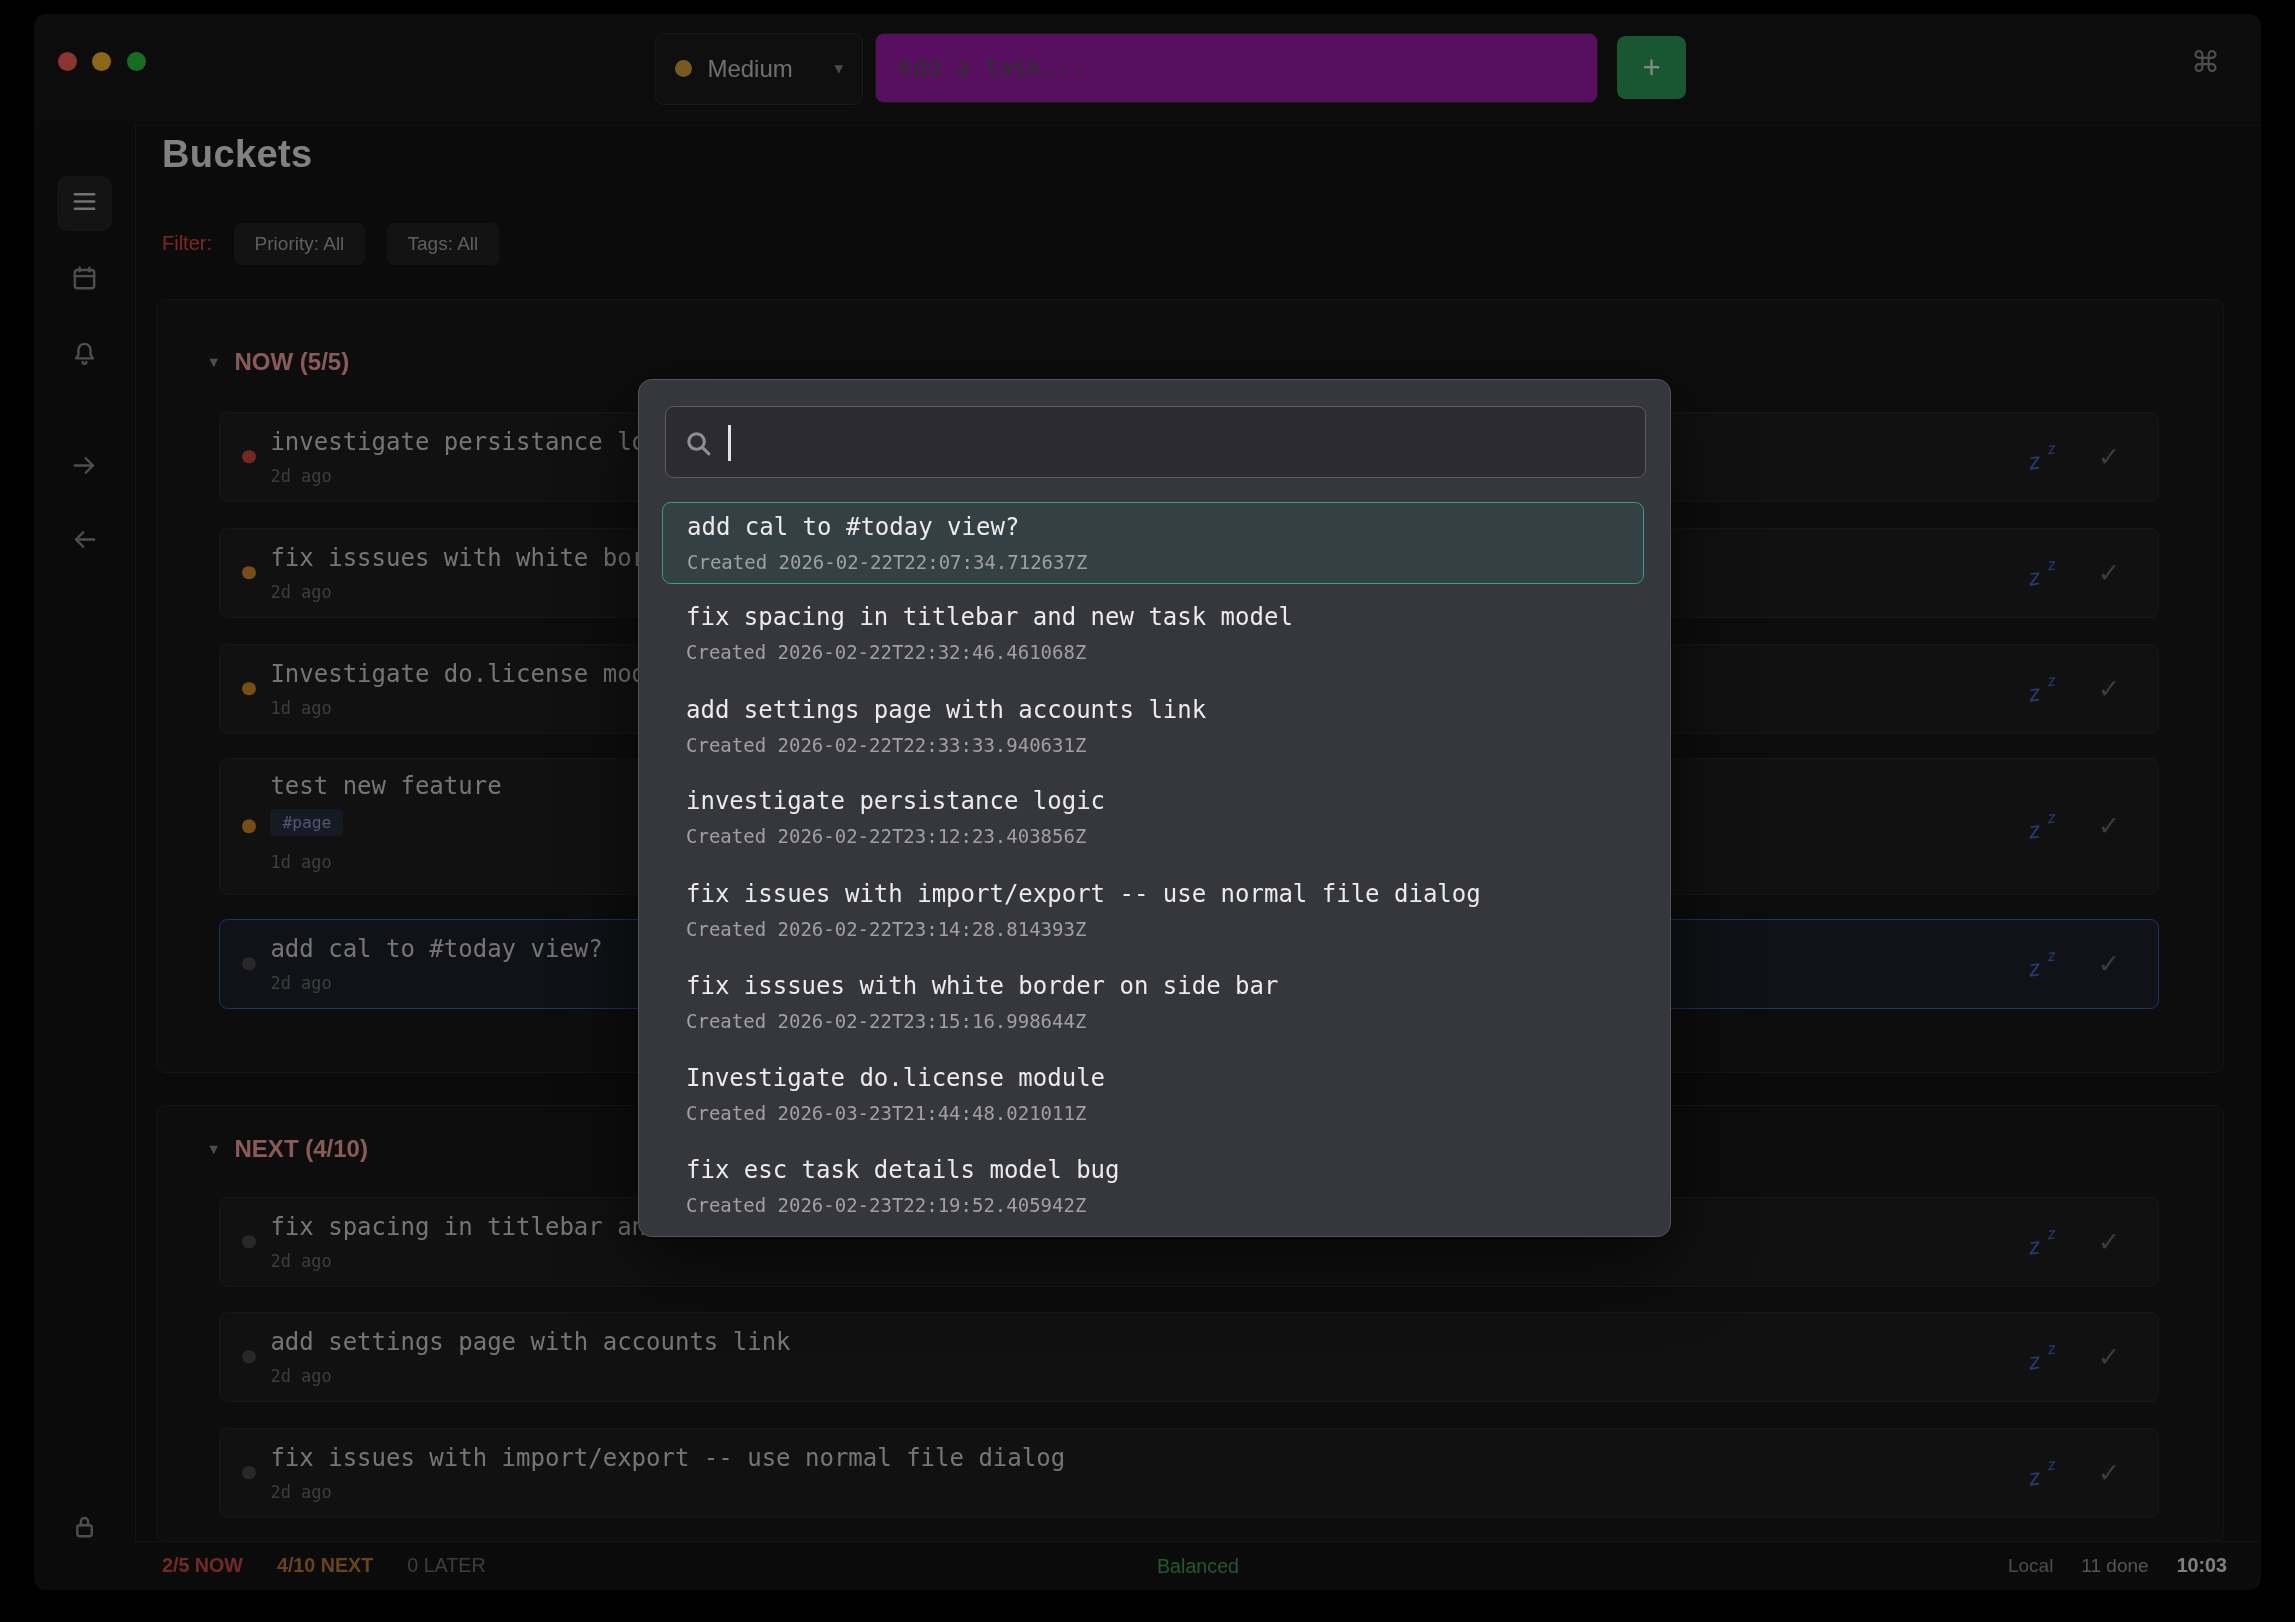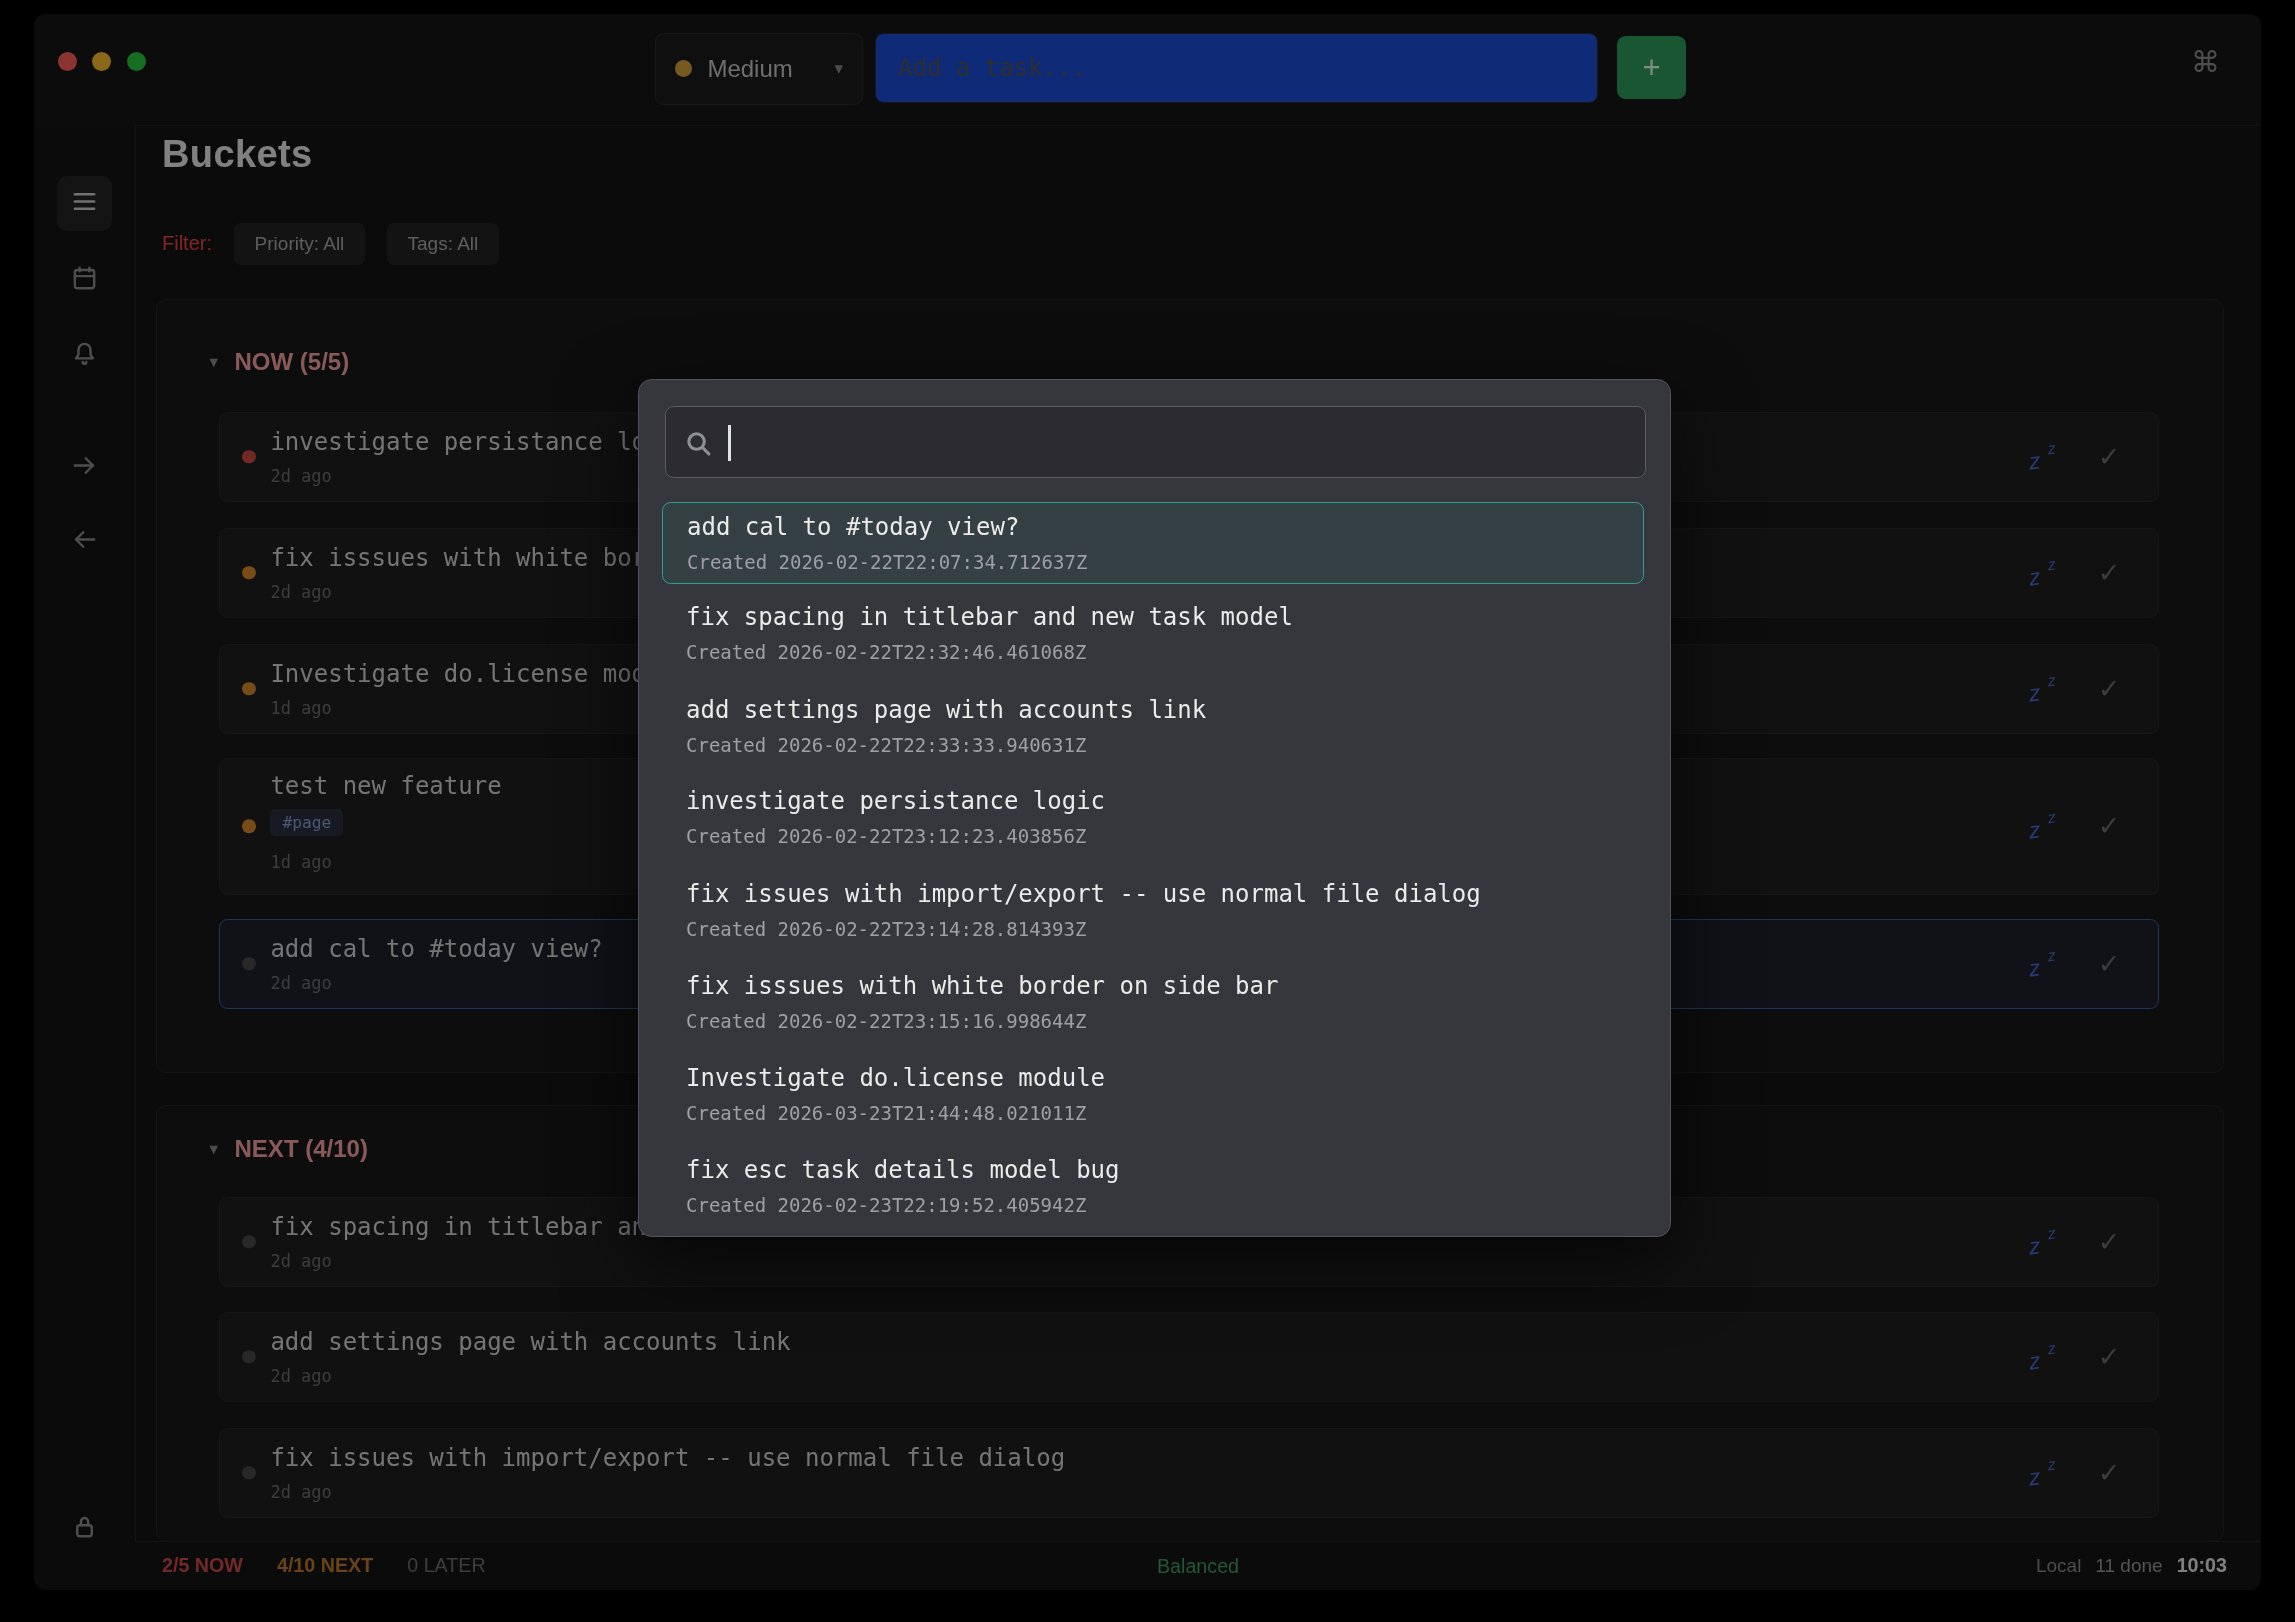--- a/index.html
+++ b/index.html
@@ -18,21 +18,21 @@
   .light{width:19px;height:19px;border-radius:50%;}
   .light.red{background:#ff5f57;}
   .light.yellow{background:#febc2e;}
   .light.green{background:#28c840;}
   .priority-select{position:absolute;left:621px;top:19px;width:206px;height:70px;
     background:#1d1d1d;border:0.9px solid #2e2e2e;border-radius:8.6px;display:flex;align-items:center;cursor:default;}
   .pri-dot{width:17px;height:17px;border-radius:50%;background:#d9a43a;margin-left:19px;}
   .pri-label{font-family:Liberation Sans, sans-serif;font-size:24px;color:#c9c9c9;margin-left:15.4px;}
   .pri-caret{font-size:17px;color:#8a8a8a;margin-left:auto;margin-right:19px;}
   .task-add-input{position:absolute;left:841px;top:19px;width:723px;height:70px;box-sizing:border-box;
-    background:#1d4ed8;border:0.9px solid #2c2c2c;border-radius:8.6px;outline:none;
+    background:#a21caf;border:0.9px solid #2c2c2c;border-radius:8.6px;outline:none;
     font-family:"DejaVu Sans Mono",monospace;font-size:24px;color:#cfcfcf;padding:0 22px;}
   .task-add-input::placeholder{color:#565656;}
   .add-btn{position:absolute;left:1583px;top:22px;width:69px;height:63px;border:none;border-radius:8.6px;
     background:#2f9e5b;color:#eafff1;font-size:31px;line-height:63px;text-align:center;cursor:pointer;padding:0;}
   .cmd-hint{position:absolute;right:41px;top:31px;font-size:29px;color:#8f8f8f;}
 
   
   .sidebar{position:absolute;left:0;top:111px;width:101px;bottom:0;background:#141414;border-right:0.9px solid #262626;}
   .side-btn{position:absolute;left:23px;width:55px;height:55px;border-radius:10.3px;display:flex;align-items:center;justify-content:center;cursor:pointer;color:#8f8f8f;}
   .side-btn.active{background:#262626;color:#cfcfcf;}
@@ -73,21 +73,21 @@
   .check{position:absolute;right:38px;top:50%;transform:translateY(-50%);font-size:27px;color:#6e6e6e;cursor:pointer;}
 
   
   .statusbar{position:absolute;left:101px;right:0;bottom:0;height:48px;background:#151515;border-top:0.9px solid #262626;}
   .sb-left{position:absolute;left:27px;top:0;height:100%;display:flex;align-items:center;gap:34px;}
   .sb-item{font-size:19.7px;font-weight:600;}
   .sb-now{color:#d14b4b;}
   .sb-next{color:#c07a2e;}
   .sb-later{color:#707070;font-weight:400;}
   .sb-center{position:absolute;left:50%;top:50%;transform:translate(-50%,-50%);font-size:19.7px;color:#3f9e63;}
-  .sb-right{position:absolute;right:34px;top:0;height:100%;display:flex;align-items:center;gap:14px;}
+  .sb-right{position:absolute;right:34px;top:0;height:100%;display:flex;align-items:center;gap:28px;}
   .sb-local{font-size:19px;color:#8a8a8a;}
   .sb-done{font-size:19px;color:#9a9a9a;}
   .sb-clock{font-size:19.7px;font-weight:700;color:#e8e8e8;}
 
   
   .overlay{position:absolute;inset:0;background:rgba(0,0,0,0.45);z-index:10;}
   .palette{position:absolute;left:638px;top:379px;width:1033px;height:858px;background:#36363d;
     border:0.9px solid #53535b;border-radius:13.7px;box-shadow:0 26px 77px rgba(0,0,0,0.65);z-index:20;box-sizing:border-box;}
   .palette-search{position:absolute;left:26px;top:26px;width:981px;height:72px;box-sizing:border-box;
     background:#2b2b31;border:0.9px solid #5c5c66;border-radius:8.6px;cursor:text;}

